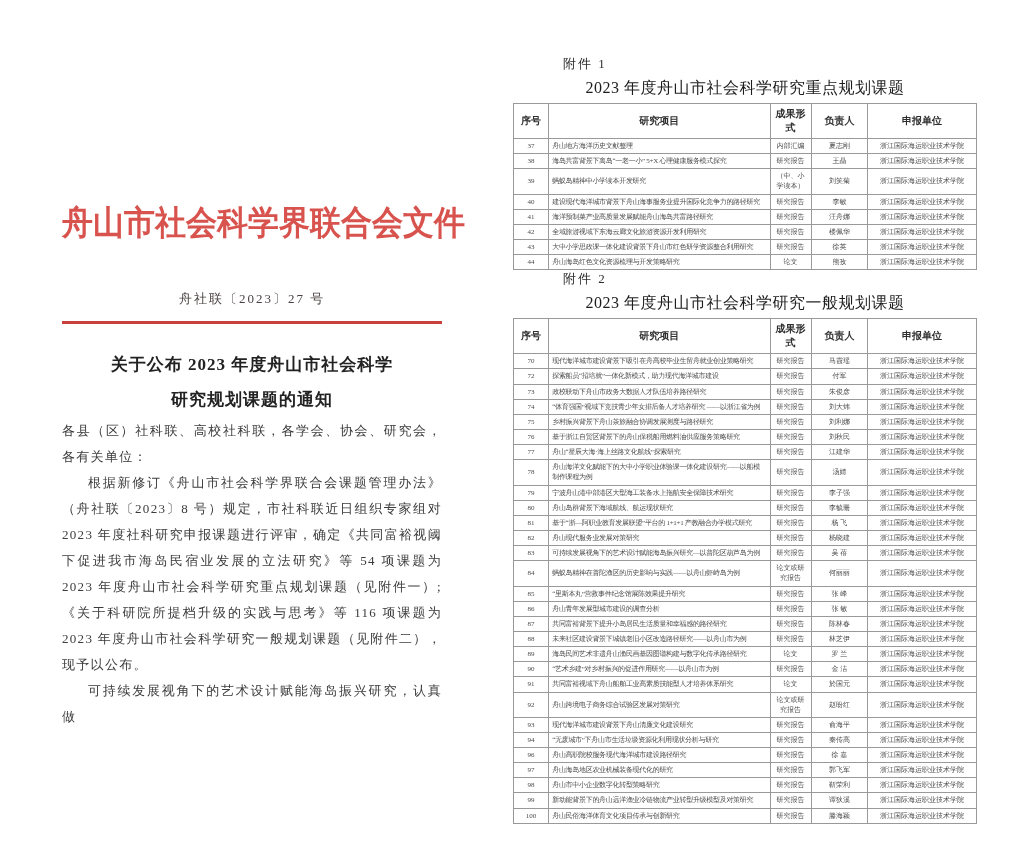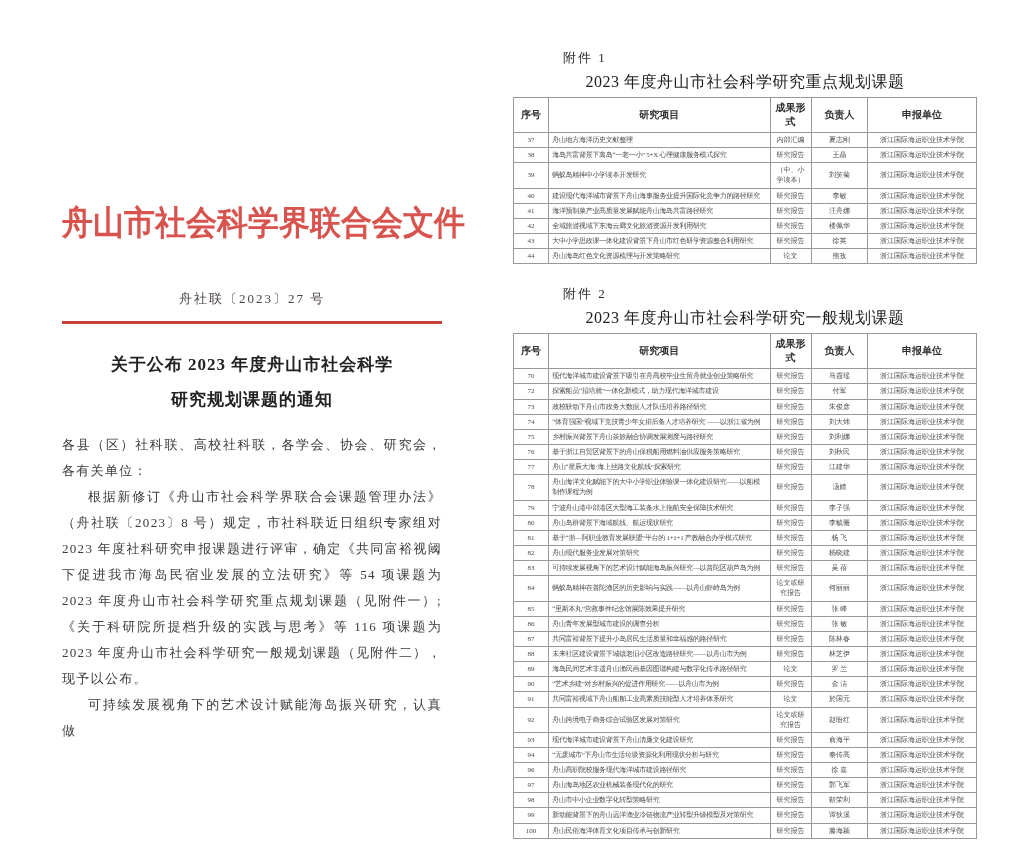--- a/index.html
+++ b/index.html
@@ -37,47 +37,47 @@
   }
   .doc-title {
     margin-top: 24px;
     text-align: center;
     font-size: 17px;
     font-weight: 700;
     color: #222222;
     line-height: 2.05;
     letter-spacing: 1px;
   }
-  .body-text { margin-top: 14px; }
+  .body-text { margin-top: 0; }
   .body-text p {
     font-size: 13px;
     line-height: 26px;
     letter-spacing: 1.3px;
     text-align: justify;
     color: #3b3b3b;
   }
   .body-text p.indent { text-indent: 2em; }
 
   
-  .right-page { position: absolute; left: 513px; top: 49px; width: 464px; }
+  .right-page { position: absolute; left: 513px; top: 55px; width: 464px; }
   .annex-label {
     margin-left: 50px;
     font-size: 13px;
     letter-spacing: 2px;
     color: #2e2e2e;
   }
   .annex-title {
     margin: 5px 0 4px 0;
     text-align: center;
     font-size: 16px;
     font-weight: 400;
     letter-spacing: 0.5px;
     color: #1d1d1d;
   }
-  .annex2-label { margin-top: 21px; }
+  .annex2-label { }
   table {
     width: 100%;
     border-collapse: collapse;
     table-layout: fixed;
     font-size: 7px;
     color: #4a4a4a;
   }
   col.c-no   { width: 7.6%; }
   col.c-tit  { width: 47.8%; }
   col.c-form { width: 8.9%; }

